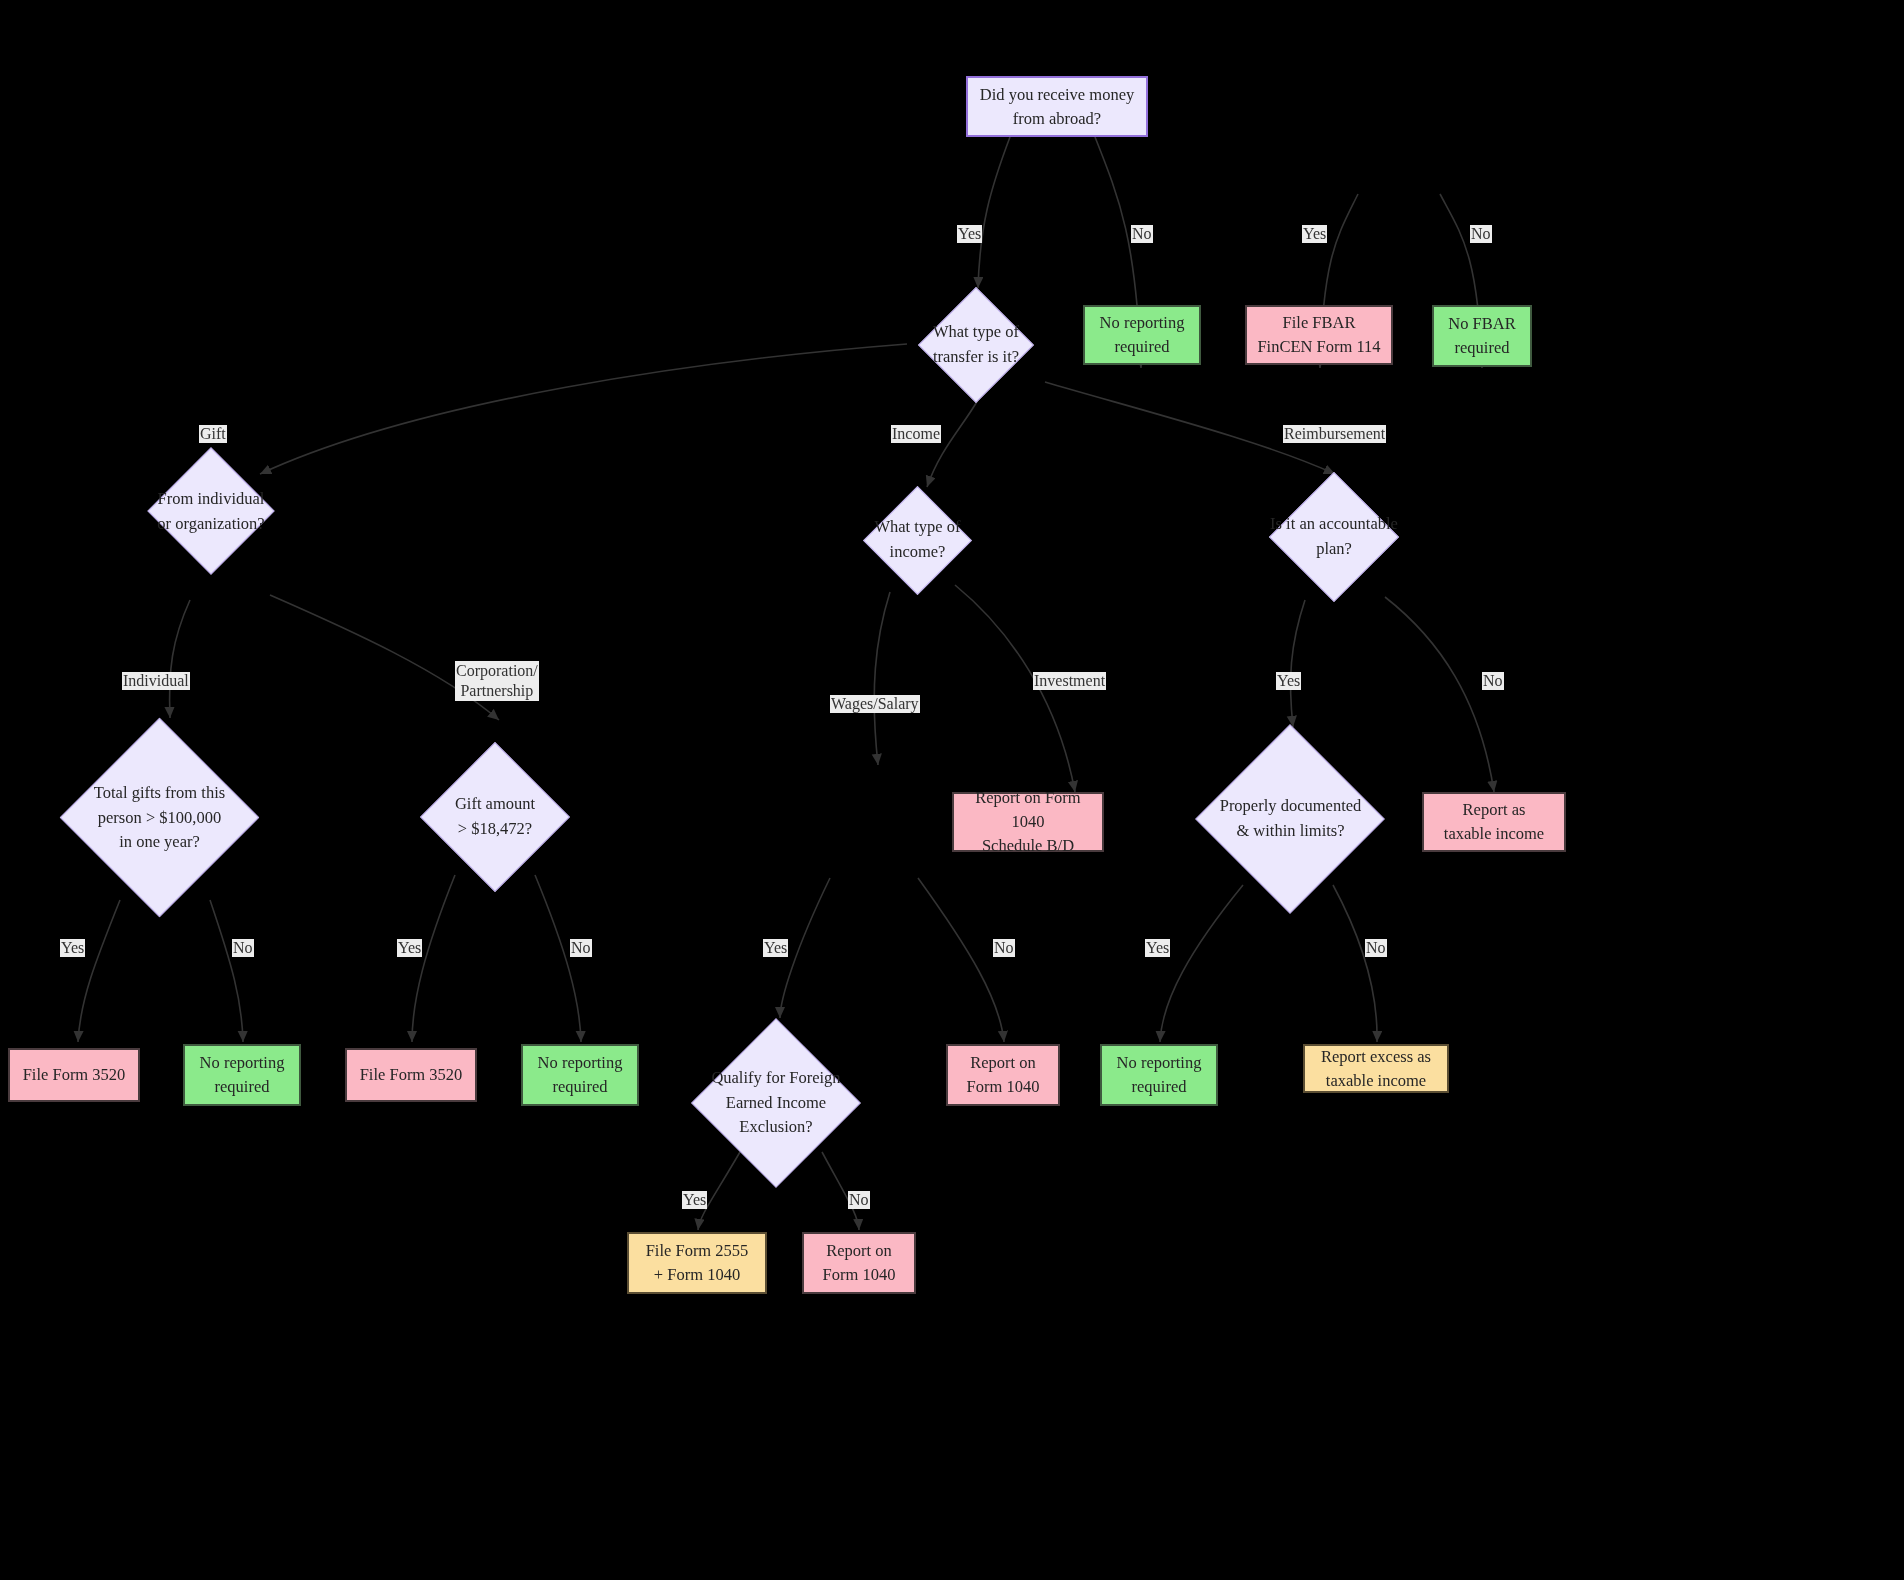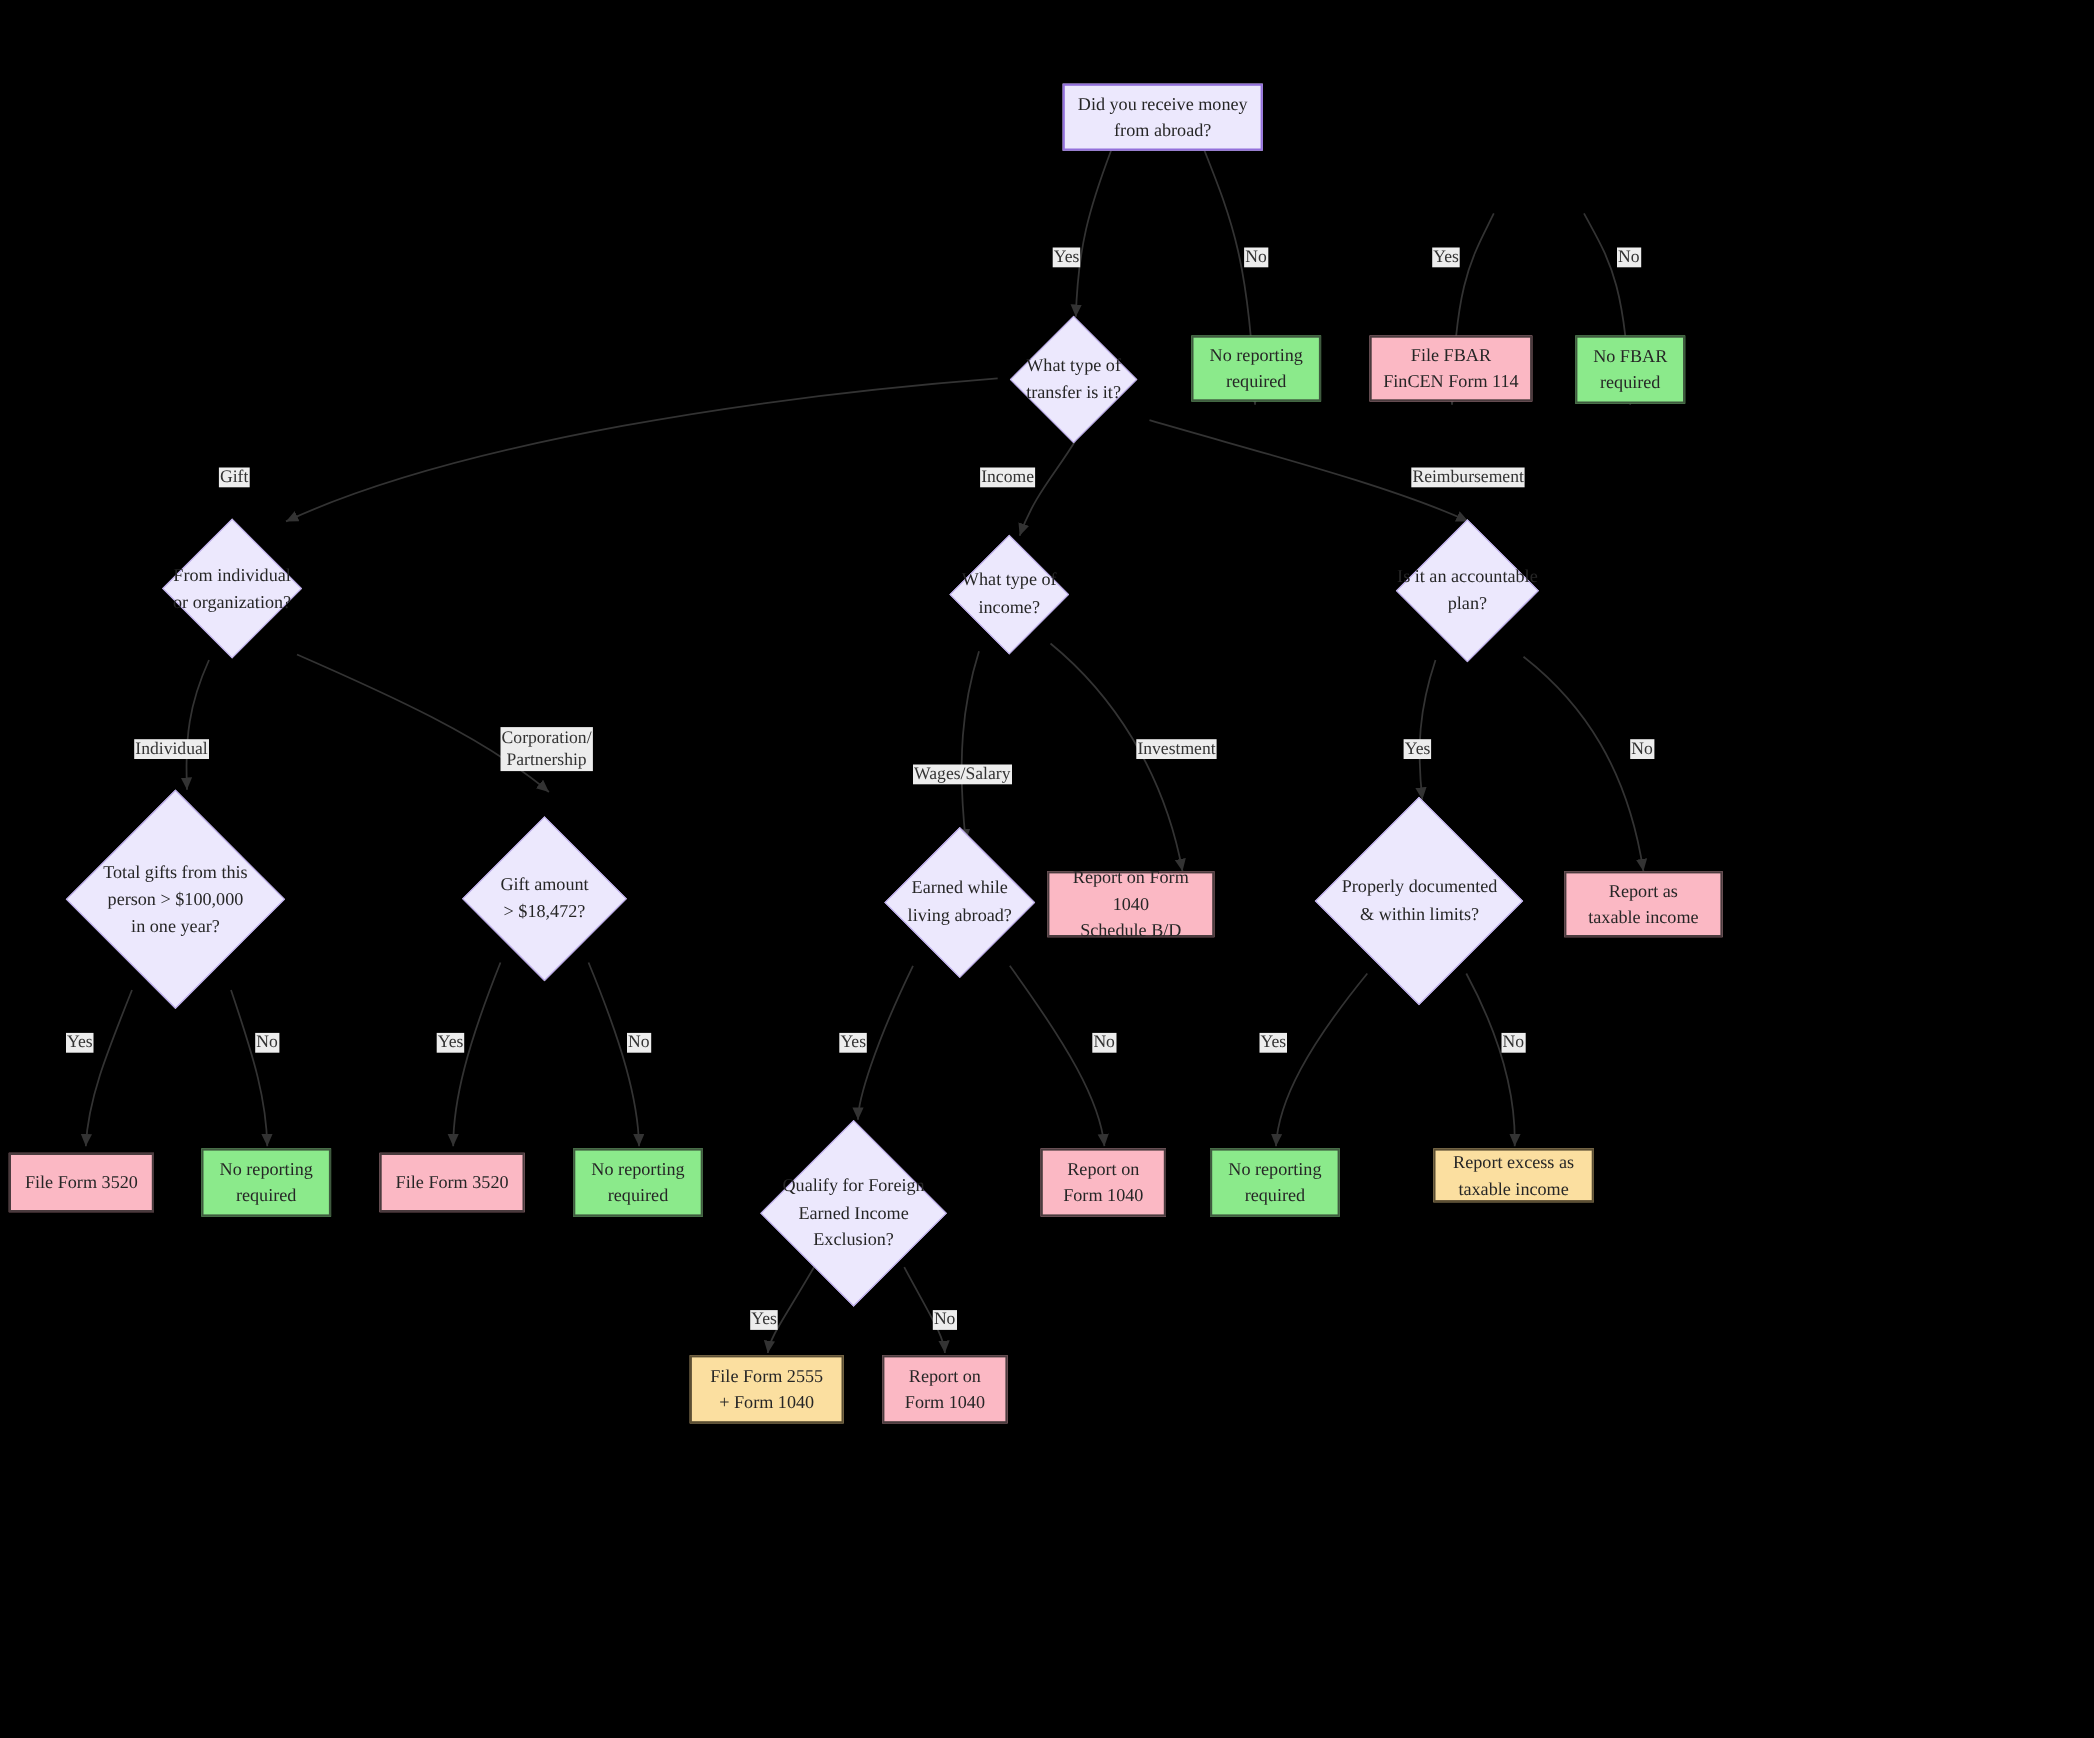--- a/index.html
+++ b/index.html
@@ -160,21 +160,21 @@
   <div class="node result-red" style="left:1245px;top:305px;width:148px;height:60px;flex-direction:column;">
     <span>File FBAR</span>
     <span>FinCEN Form 114</span>
   </div>
 
   <div class="node result-green" style="left:1432px;top:305px;width:100px;height:62px;flex-direction:column;">
     <span>No FBAR</span>
     <span>required</span>
   </div>
 
-  <div class="diamond-wrap" style="left:130px;top:474px;width:162px;height:124px;">
+  <div class="diamond-wrap" style="left:130px;top:450px;width:162px;height:124px;">
     <div class="diamond-shape" style="left:36px;top:16px;width:90px;height:90px;"></div>
     <div class="diamond-label" style="flex-direction:column;">
       <span>From individual</span>
       <span>or organization?</span>
     </div>
   </div>
 
   <div class="diamond-wrap" style="left:850px;top:487px;width:135px;height:106px;">
     <div class="diamond-shape" style="left:29px;top:15px;width:77px;height:77px;"></div>
     <div class="diamond-label" style="flex-direction:column;">
@@ -201,27 +201,20 @@
   </div>
 
   <div class="diamond-wrap" style="left:420px;top:742px;width:150px;height:150px;">
     <div class="diamond-shape" style="left:22px;top:22px;width:106px;height:106px;"></div>
     <div class="diamond-label" style="flex-direction:column;">
       <span>Gift amount</span>
       <span>&gt; $18,472?</span>
     </div>
   </div>
 
-  <div class="diamond-wrap" style="left:795px;top:752px;width:155px;height:136px;">
-    <div class="diamond-shape" style="left:29px;top:20px;width:97px;height:97px;"></div>
-    <div class="diamond-label" style="flex-direction:column;">
-      <span>Earned while</span>
-      <span>living abroad?</span>
-    </div>
-  </div>
 
   <div class="node result-red" style="left:952px;top:792px;width:152px;height:60px;flex-direction:column;">
     <span>Report on Form 1040</span>
     <span>Schedule B/D</span>
   </div>
 
   <div class="diamond-wrap" style="left:1198px;top:727px;width:185px;height:184px;">
     <div class="diamond-shape" style="left:25px;top:25px;width:134px;height:134px;"></div>
     <div class="diamond-label" style="flex-direction:column;">
       <span>Properly documented</span>

